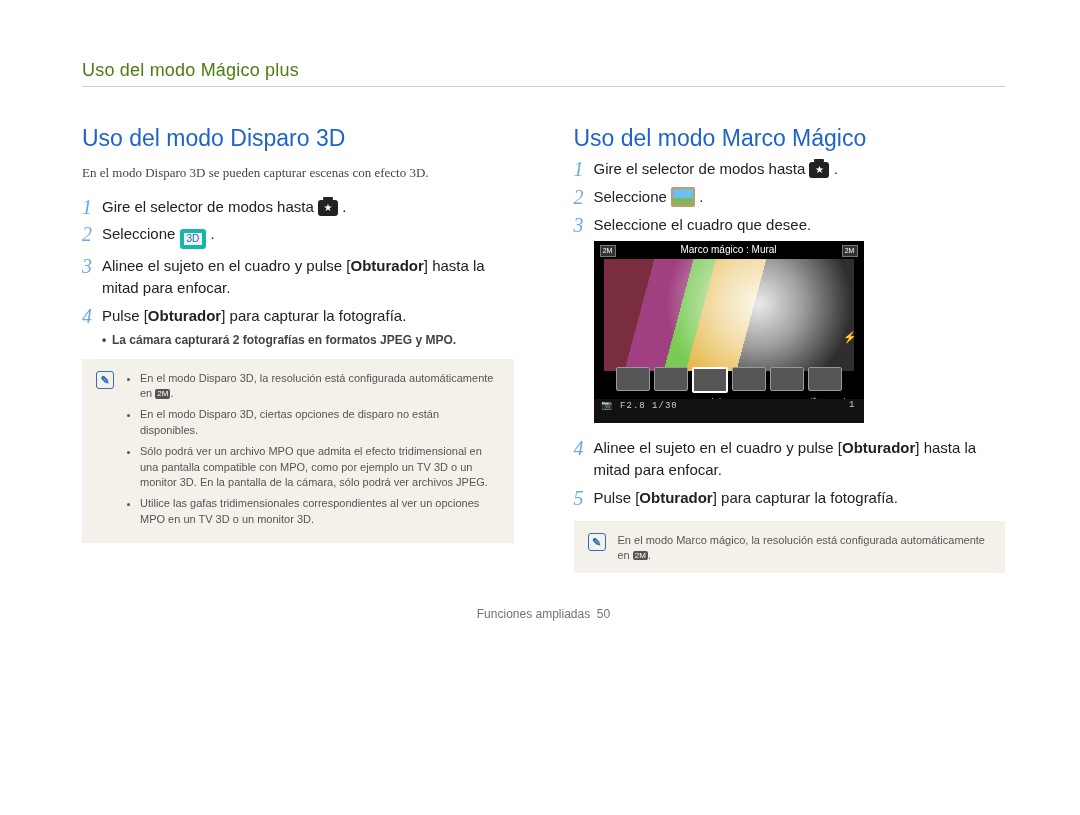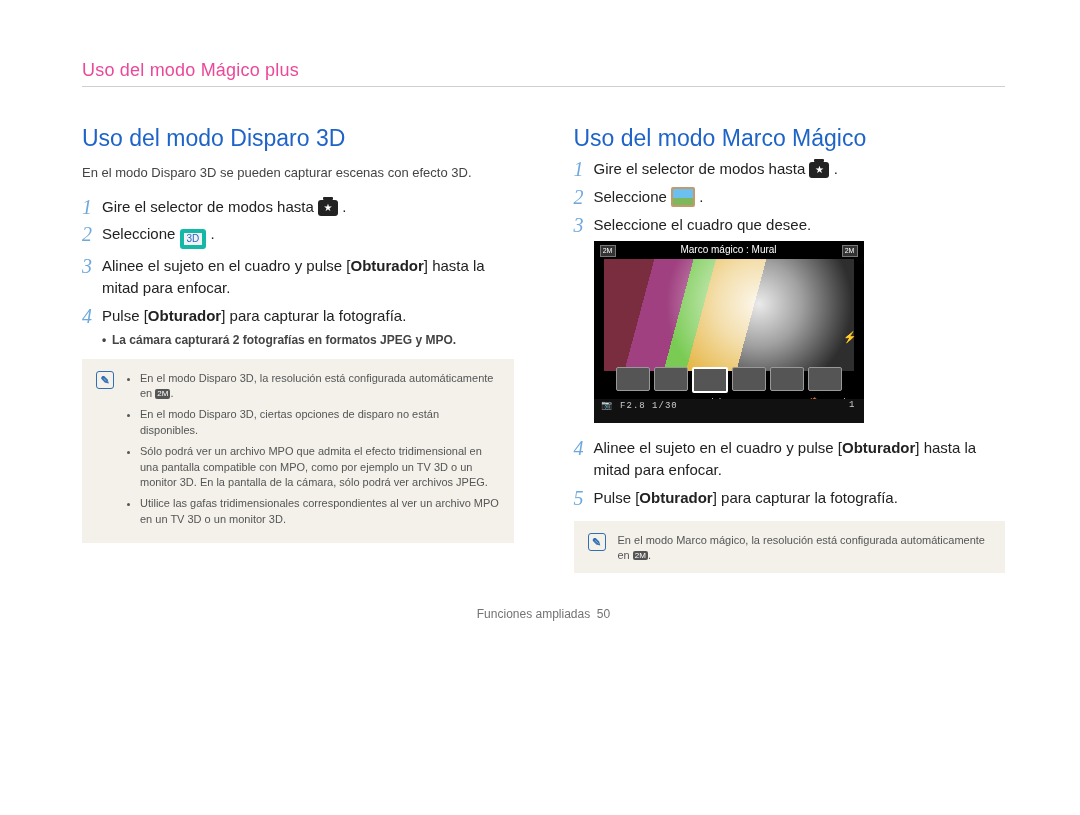--- a/index.html
+++ b/index.html
@@ -10,21 +10,21 @@
     background: #ffffff;
     font-family: Arial, Helvetica, sans-serif;
     color: #222;
   }
   .page {
     padding: 60px 75px 30px 82px;
     box-sizing: border-box;
   }
   .header {
     font-size: 18px;
-    color: #ec4899;
+    color: #4d7c0f;
     font-weight: 300;
     border-bottom: 1px solid #cfcfcf;
     padding-bottom: 5px;
     letter-spacing: 0.2px;
   }
   .columns {
     display: flex;
     gap: 60px;
     margin-top: 38px;
   }
@@ -36,20 +36,21 @@
     font-size: 23px;
     color: #1e64c8;
     font-weight: 400;
     margin: 0 0 6px 0;
   }
   .lead {
     font-size: 13px;
     line-height: 1.35;
     color: #444;
     margin: 12px 0 14px 0;
+    font-family: Liberation Serif, serif;
   }
   .step {
     display: flex;
     margin: 6px 0;
     font-size: 15px;
     line-height: 1.45;
   }
   .step-num {
     width: 20px;
     flex: none;
@@ -299,21 +300,21 @@
       </div>
 
       <div class="substep">La cámara capturará 2 fotografías en formatos JPEG y MPO.</div>
 
       <div class="note">
         <div class="note-icon">✎</div>
         <ul id="left-note-list">
             <li>En el modo Disparo 3D, la resolución está configurada automáticamente en <span class="badge-2m">2M</span>.</li>
             <li>En el modo Disparo 3D, ciertas opciones de disparo no están disponibles.</li>
             <li>Sólo podrá ver un archivo MPO que admita el efecto tridimensional en una pantalla compatible con MPO, como por ejemplo un TV 3D o un monitor 3D. En la pantalla de la cámara, sólo podrá ver archivos JPEG.</li>
-            <li>Utilice las gafas tridimensionales correspondientes al ver un archivo MPO en un TV 3D o un monitor 3D.</li>
+            <li>Utilice las gafas tridimensionales correspondientes al ver un opciones MPO en un TV 3D o un monitor 3D.</li>
           </ul>
       </div>
     </div>
 
     <div class="col">
       <h2 class="h2">Uso del modo Marco Mágico</h2>
 
       <div class="step">
         <div class="step-num">1</div>
         <div class="step-text">

